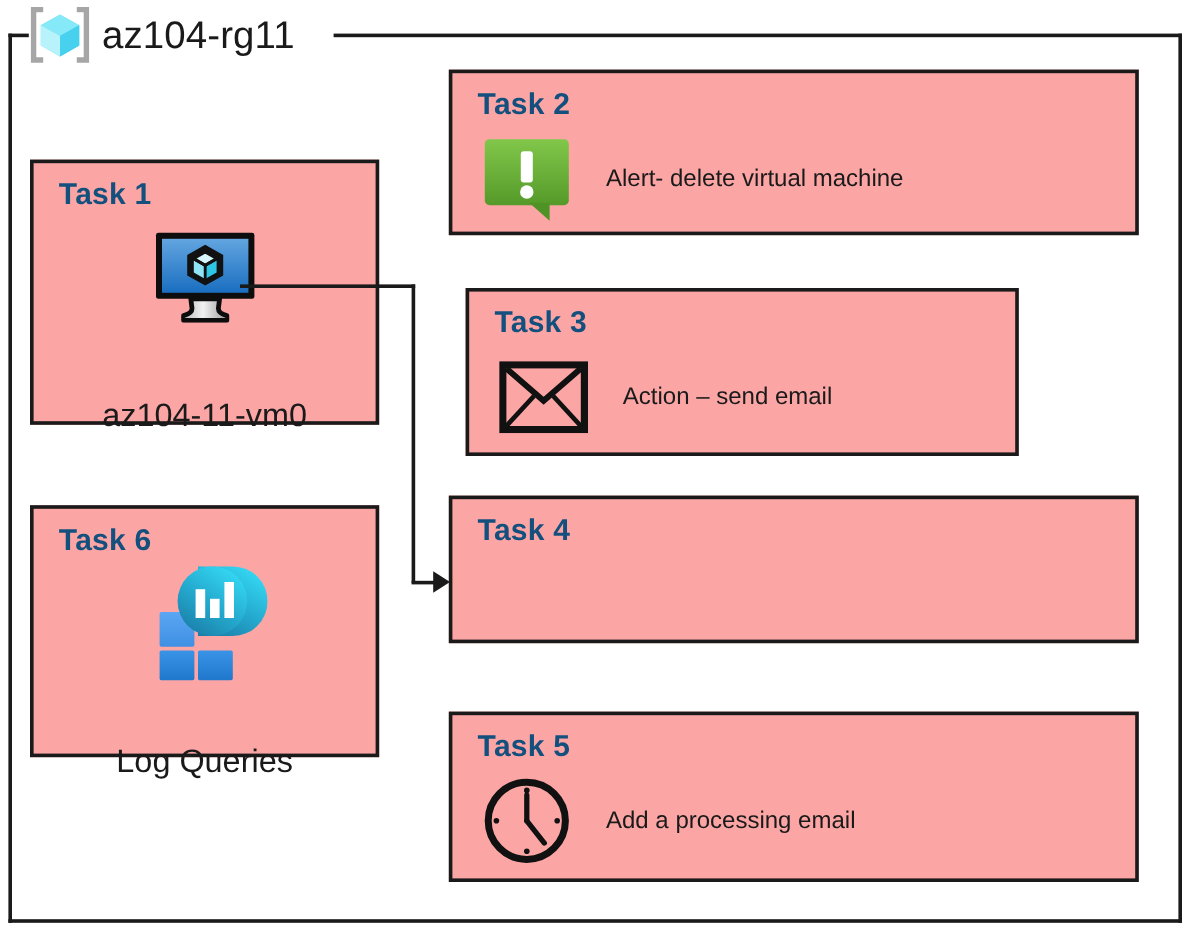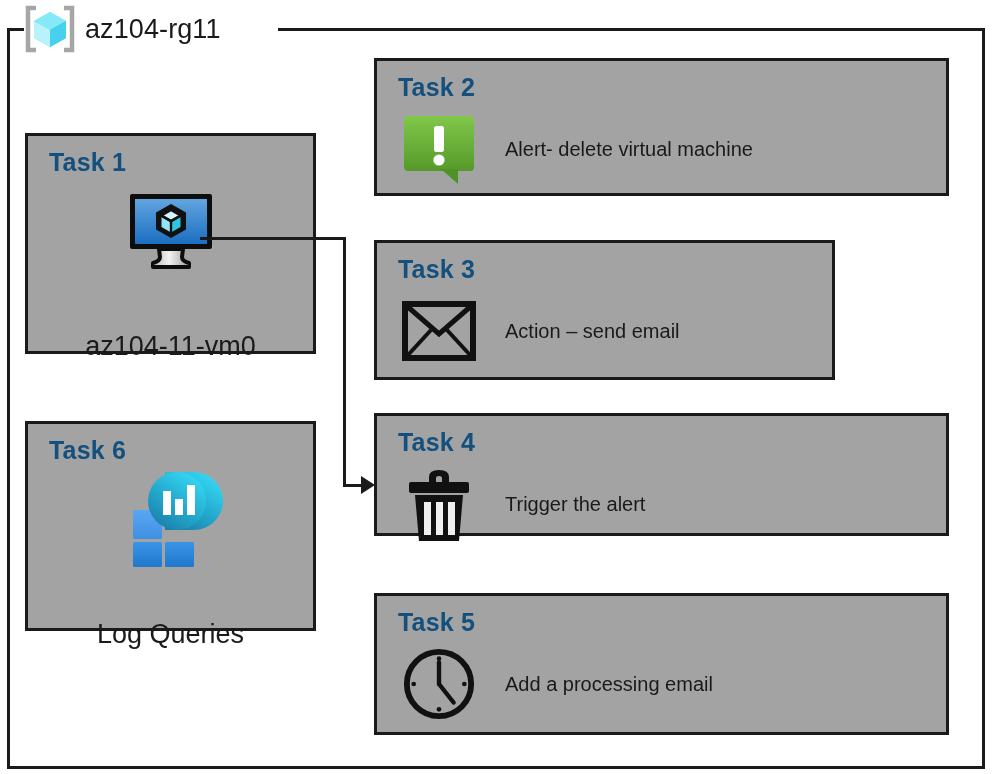--- a/index.html
+++ b/index.html
@@ -25,28 +25,28 @@
     position:absolute;left:24px;top:2px;
     display:flex;align-items:center;gap:9px;
     height:54px;
     background:#ffffff;
     padding-right:6px;
   }
   .rg-icon{
     position:relative;width:52px;height:50px;flex:0 0 auto;
   }
   .rg-title{
-    font-size:27px;color:#1a1a1a;white-space:nowrap;
+    font-size:32px;color:#1a1a1a;white-space:nowrap;
     letter-spacing:0.1px;
   }
 
   
   .card{
     position:absolute;
-    background:#a3a3a3;
+    background:#fca5a5;
     border:3px solid #1a1a1a;
     box-sizing:border-box;
   }
   .card-label{
     position:absolute;left:21px;top:12px;
     font-size:25px;font-weight:bold;color:#14507d;
     letter-spacing:0.2px;
   }
 
   
@@ -71,21 +71,21 @@
     display:flex;align-items:center;justify-content:center;
   }
   .card-h .caption{
     font-size:20px;color:#1a1a1a;white-space:nowrap;
   }
 
   
   #card-task1{left:25px;top:133px;width:291px;height:221px;}
   #card-task6{left:25px;top:421px;width:291px;height:210px;}
   #card-task2{left:374px;top:58px;width:575px;height:138px;}
-  #card-task3{left:374px;top:240px;width:461px;height:140px;}
+  #card-task3{left:388px;top:240px;width:461px;height:140px;}
   #card-task4{left:374px;top:413px;width:575px;height:123px;}
   #card-task5{left:374px;top:593px;width:575px;height:142px;}
 
   
   .conn{position:absolute;background:#1a1a1a;}
   .conn-h1{left:200px;top:237px;width:146px;height:3px;}
   .conn-v{left:343px;top:237px;width:3px;height:249px;}
   .conn-h2{left:343px;top:484px;width:23px;height:3px;}
   .arrow-head{
     position:absolute;left:361px;top:476px;
@@ -228,37 +228,20 @@
           <path d="M6 54 L29 29" fill="none" stroke="#111111" stroke-width="4"></path>
           <path d="M68 54 L45 29" fill="none" stroke="#111111" stroke-width="4"></path>
         </svg>
       </span>
       <span class="caption">Action – send email</span>
     </div>
   </div>
 
   <div class="card card-h" id="card-task4">
     <span class="card-label">Task 4</span>
-    <div class="row">
-      <span class="icon-wrap">
-        <svg width="68" height="78" viewBox="0 0 68 78" aria-hidden="true">
-
-          <path d="M24 12 Q24 5 34 5 Q44 5 44 12 L44 17 L37 17 L37 13 Q37 11 34 11 Q31 11 31 13 L31 17 L24 17 Z" fill="#111111"></path>
-
-          <rect x="4" y="17" width="60" height="11" rx="2" fill="#111111"></rect>
-
-          <path d="M10 30 L58 30 L54 76 L14 76 Z" fill="#111111"></path>
-
-          <rect x="19" y="37" width="7" height="33" fill="#f0f0f0"></rect>
-          <rect x="31" y="37" width="7" height="33" fill="#f0f0f0"></rect>
-          <rect x="43" y="37" width="7" height="33" fill="#f0f0f0"></rect>
-        </svg>
-      </span>
-      <span class="caption">Trigger the alert</span>
-    </div>
   </div>
 
   <div class="card card-h" id="card-task5">
     <span class="card-label">Task 5</span>
     <div class="row">
       <span class="icon-wrap">
         <svg width="78" height="78" viewBox="0 0 78 78" aria-hidden="true">
           <circle cx="39" cy="39" r="33" fill="none" stroke="#111111" stroke-width="6"></circle>
           <circle cx="39" cy="13" r="2.4" fill="#111111"></circle>
           <circle cx="65" cy="39" r="2.4" fill="#111111"></circle>

